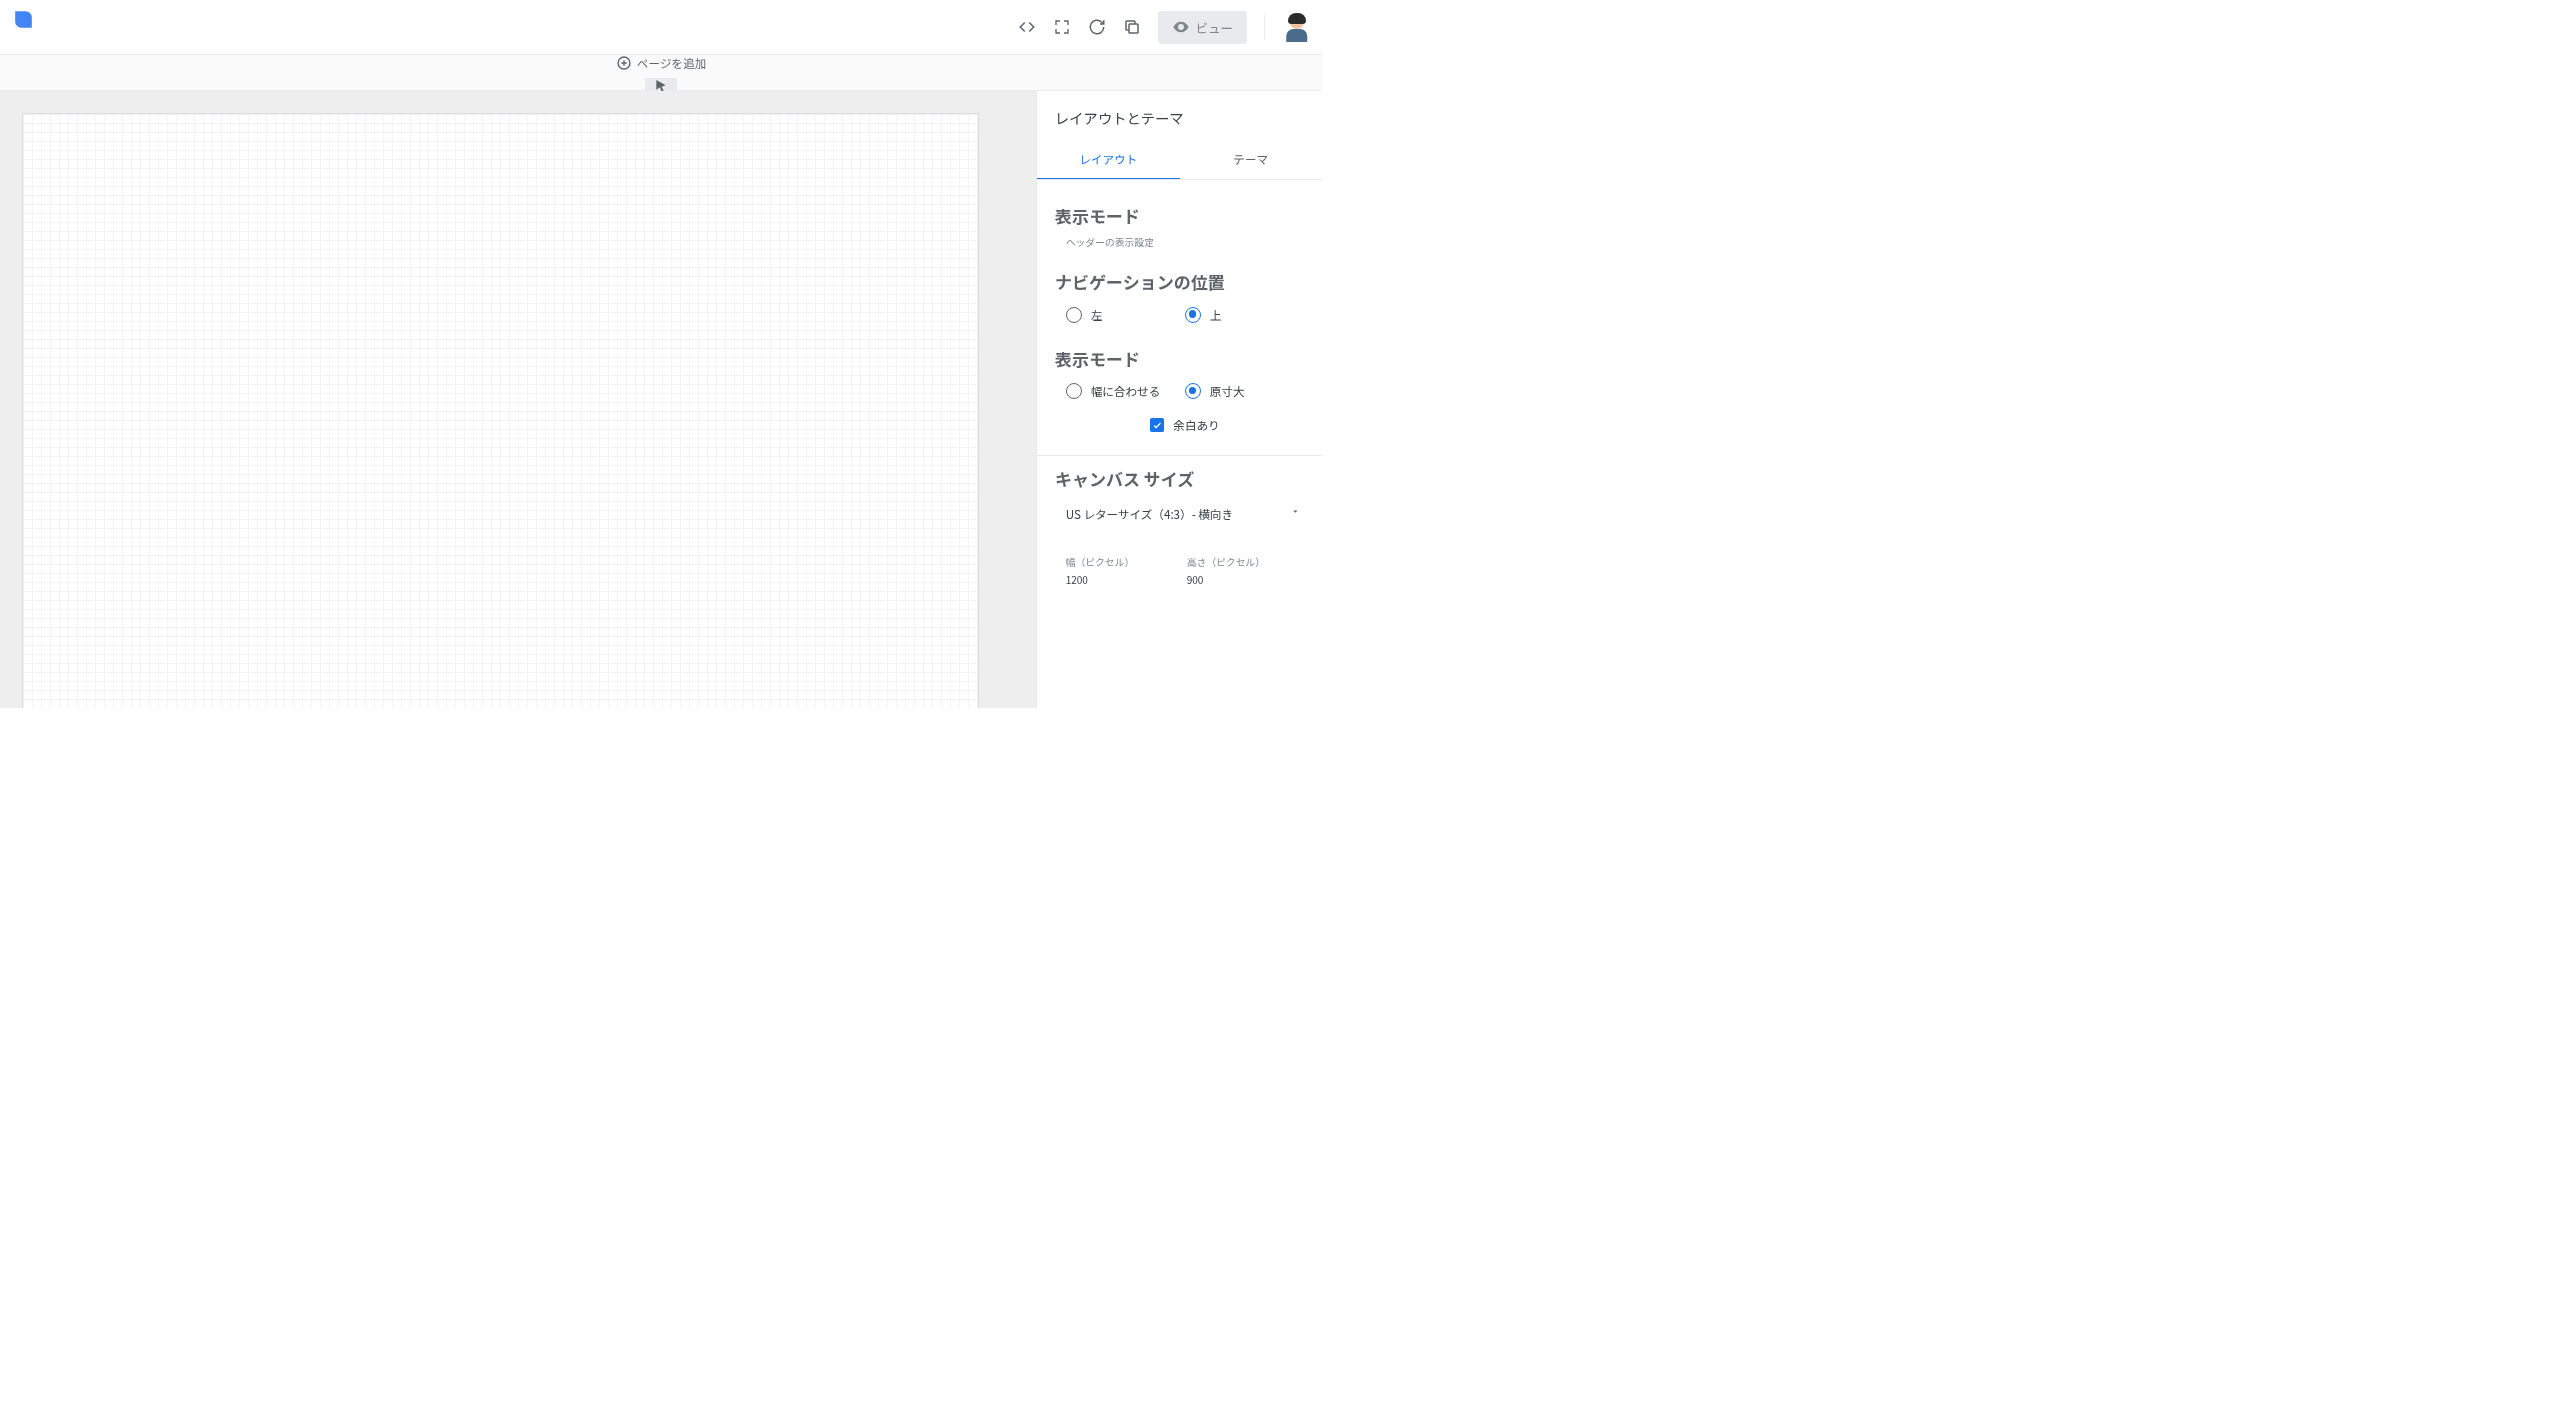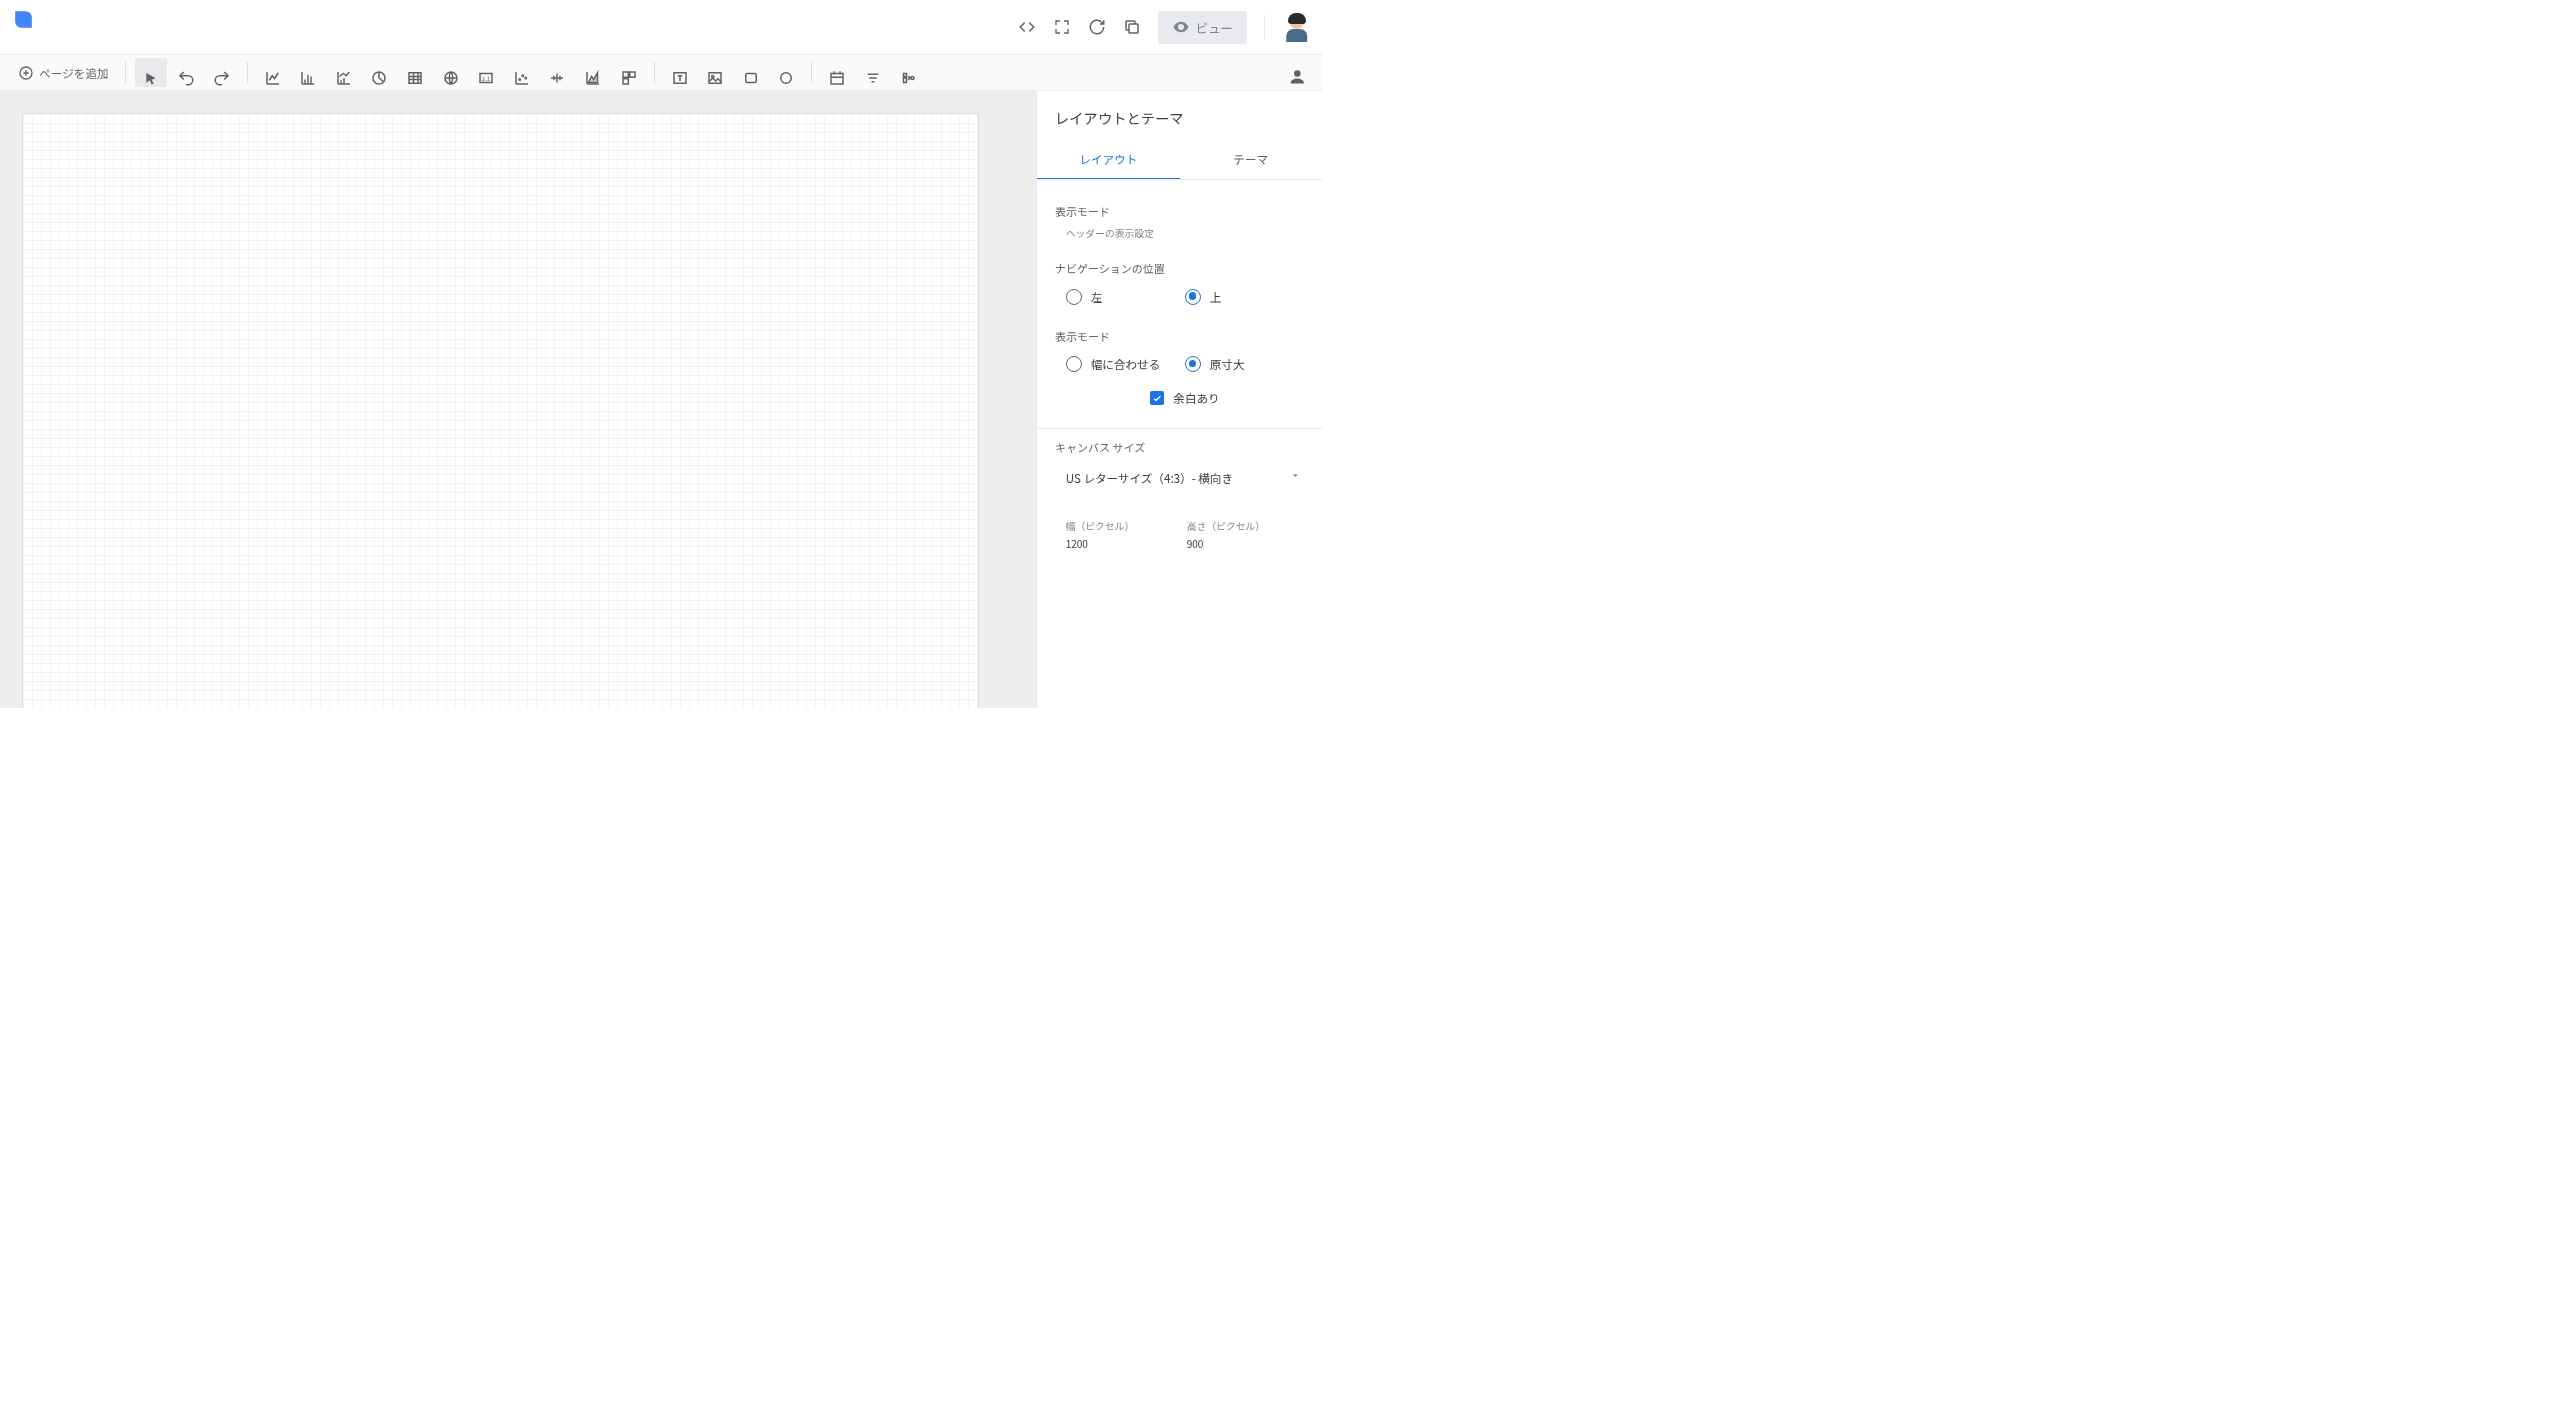--- a/index.html
+++ b/index.html
@@ -83,20 +83,21 @@
 
 
 .toolbar {
   display: flex;
   align-items: center;
   height: 36px;
   background: #fafafa;
   border-bottom: 0.9px solid #e8eaed;
   padding: 0 10.7px;
   gap: 3.6px;
+  flex-direction: column;
 }
 .tool-btn {
   width: 32px; height: 29px;
   display: flex; align-items: flex-end; justify-content: center;
   color: #5f6368;
   cursor: pointer;
   border-radius: 1.8px;
 }
 .tool-btn.active { background: #e8eaed; }
 .tool-sep {
@@ -159,23 +160,24 @@
   color: #5f6368;
   cursor: pointer;
   border-bottom: 1.8px solid transparent;
 }
 .tab.active {
   color: #1a73e8;
   border-bottom-color: #1a73e8;
 }
 .panel-body { padding: 14.3px 18px; }
 .section-label {
-  font-size: 11px;
+  font-size: 17px;
   color: #5f6368;
   margin: 9px 0 5.4px;
+  font-weight: bold;
 }
 .sub-label {
   font-size: 9.8px;
   color: #80868b;
   margin: 7.2px 0 9px 10.7px;
 }
 .radio-group { margin-left: 10.7px; }
 .radio-row {
   display: flex; align-items: center; gap: 9px;
   padding: 7.2px 0;

